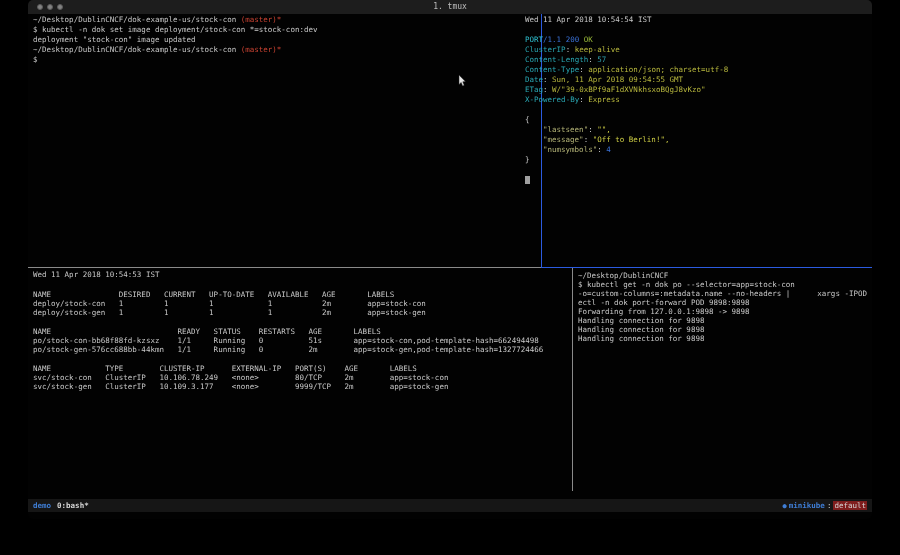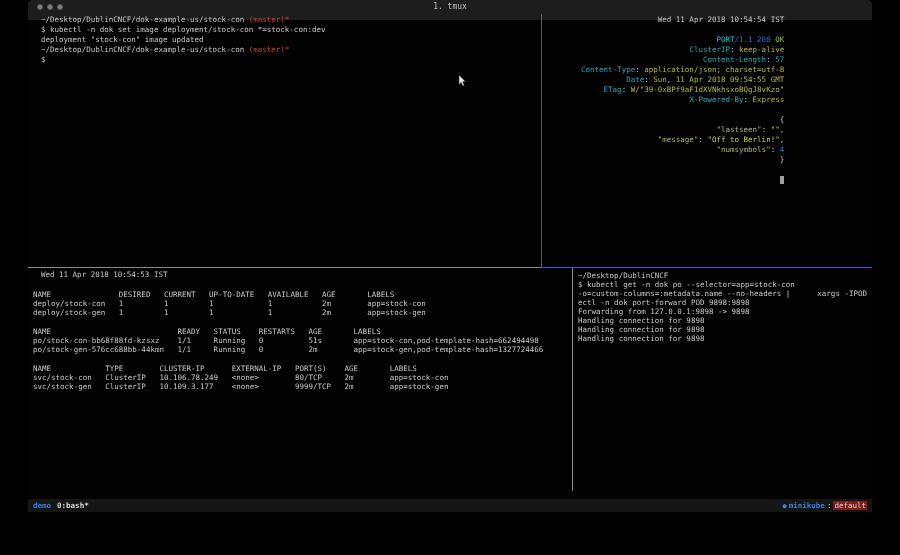--- a/index.html
+++ b/index.html
@@ -2,21 +2,21 @@
 <html style="--accent-blue: #2b5be0; --divider-gray: #8a8a8a; --branch-red: #cc4433; --header-cyan: #2aa8b4; --proto-cyan: #2fc0d0; --number-blue: #3b72d8; --numvalue-teal: #2f9fae; --value-yellow: #b9b93e; --key-khaki: #b5b578; --string-yellow: #cfcf46; --ok-green: #9aba3a; --session-blue: #3f7ed6;"><head>
 <meta charset="utf-8">
 <style>
   * { box-sizing: border-box; margin: 0; padding: 0; }
   html, body { width: 900px; height: 555px; background: #000; overflow: hidden; }
   body { font-family: "DejaVu Sans Mono", "Liberation Mono", monospace; font-size: 7.5px;
          color: #c9c9c9; position: relative; }
 
   .window { position: absolute; left: 28px; top: 0; width: 844px; height: 519px;
             background: #020202; border-radius: 5px; }
-  .titlebar { position: absolute; top: 0; left: 0; right: 0; height: 20px;
+  .titlebar { position: absolute; top: 0; left: 0; right: 0; height: 14px;
               background: #1d1d1d; border-radius: 5px 5px 0 0; }
   .lights { position: absolute; left: 9px; top: 4px; display: flex; gap: 4px; }
   .light { width: 6px; height: 6px; border-radius: 50%; background: #828282;
            border: 0.5px solid #5a5a5a; }
   .wtitle { text-align: center; line-height: 14px; font-size: 8px; color: #bdbdbd; }
 
   .content { position: absolute; left: 0; top: 14px; width: 844px; height: 477px; overflow: hidden; }
   .divider { position: absolute; }
   .div-gray { background: var(--divider-gray, #8a8a8a); }
   .div-blue { background: var(--accent-blue, #2b5be0); }
@@ -25,25 +25,25 @@
   #hdiv-right { left: 513px; top: 253px; width: 331px; height: 1px; }
   #vdiv-bot   { left: 544px; top: 254px; width: 1px;   height: 223px; }
 
   .pane { position: absolute; }
   #pane-tl { left: 0;     top: 0;     width: 513px; height: 253px; }
   #pane-tr { left: 514px; top: 0;     width: 330px; height: 253px; }
   #pane-bl { left: 0;     top: 254px; width: 544px; height: 223px; }
   #pane-br { left: 545px; top: 254px; width: 299px; height: 223px; }
 
   .tl-text { position: absolute; left: 5px;   top: 1px; }
-  .tr-text { position: absolute; left: 545px; top: 1px; text-align: right; }
+  .tr-text { position: absolute; left: 497px; top: 1px; }
   .bl-text { position: absolute; left: 5px;   top: 256px; }
   .br-text { position: absolute; left: 550px; top: 257px; }
 
-  .line { white-space: pre; height: 10px; line-height: 10px; margin-left: 8px; }
+  .line { white-space: pre; height: 10px; line-height: 10px; }
   pre.block { white-space: pre; line-height: 10px; font: inherit; color: #c9c9c9; }
 
   .c-fg     { color: #c9c9c9; }
   .c-red    { color: var(--branch-red, #cc4433); }
   .c-cyan   { color: var(--header-cyan, #2aa8b4); }
   .c-proto  { color: var(--proto-cyan, #2fc0d0); }
   .c-blue   { color: var(--number-blue, #3b72d8); }
   .c-num    { color: var(--numvalue-teal, #2f9fae); }
   .c-yellow { color: var(--value-yellow, #b9b93e); }
   .c-ykey   { color: var(--key-khaki, #b5b578); }

